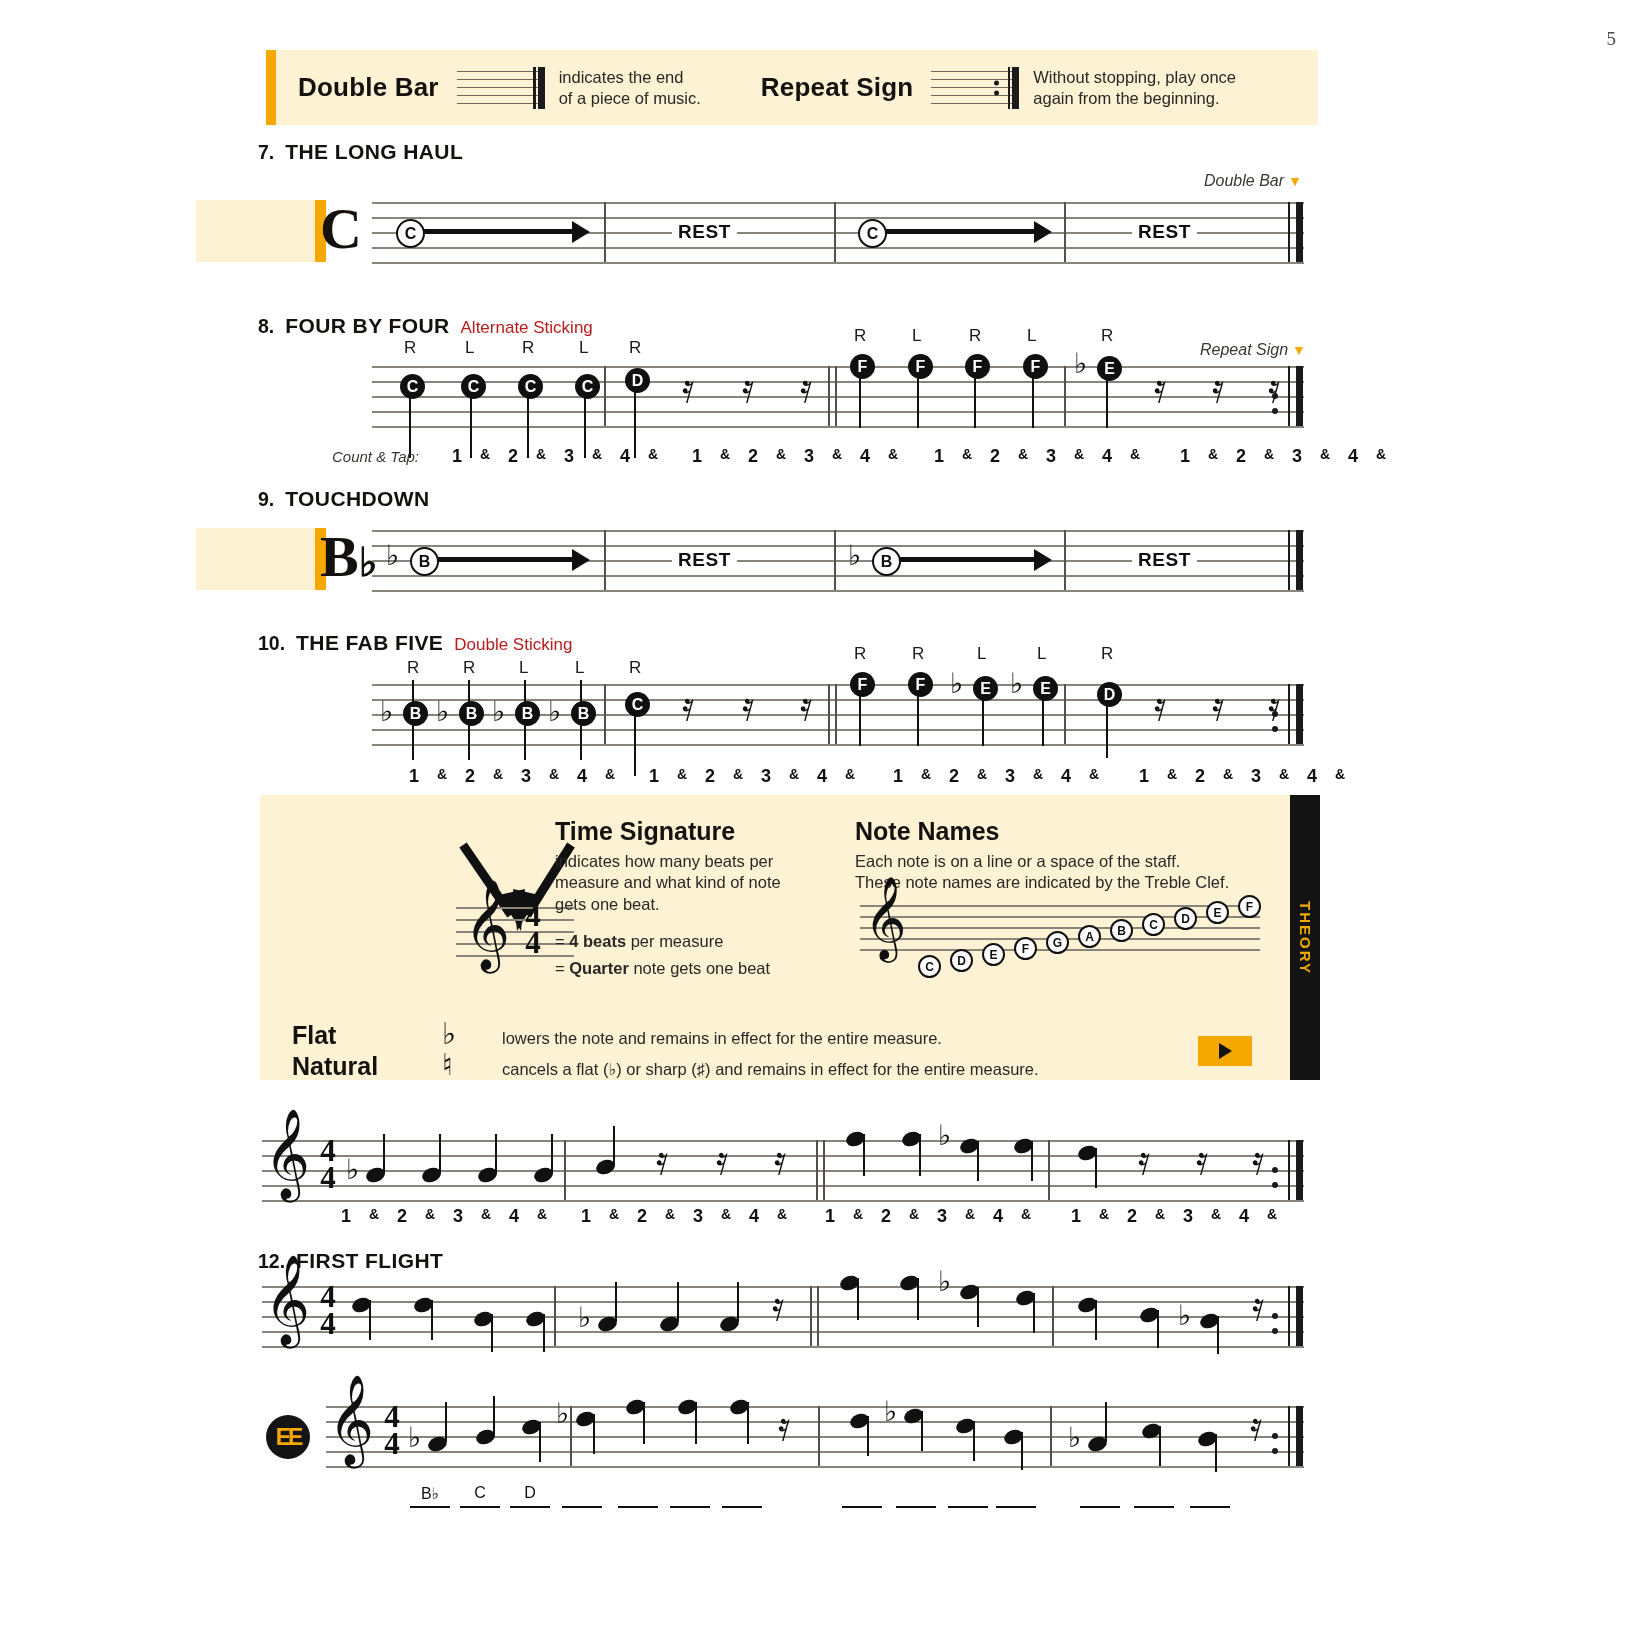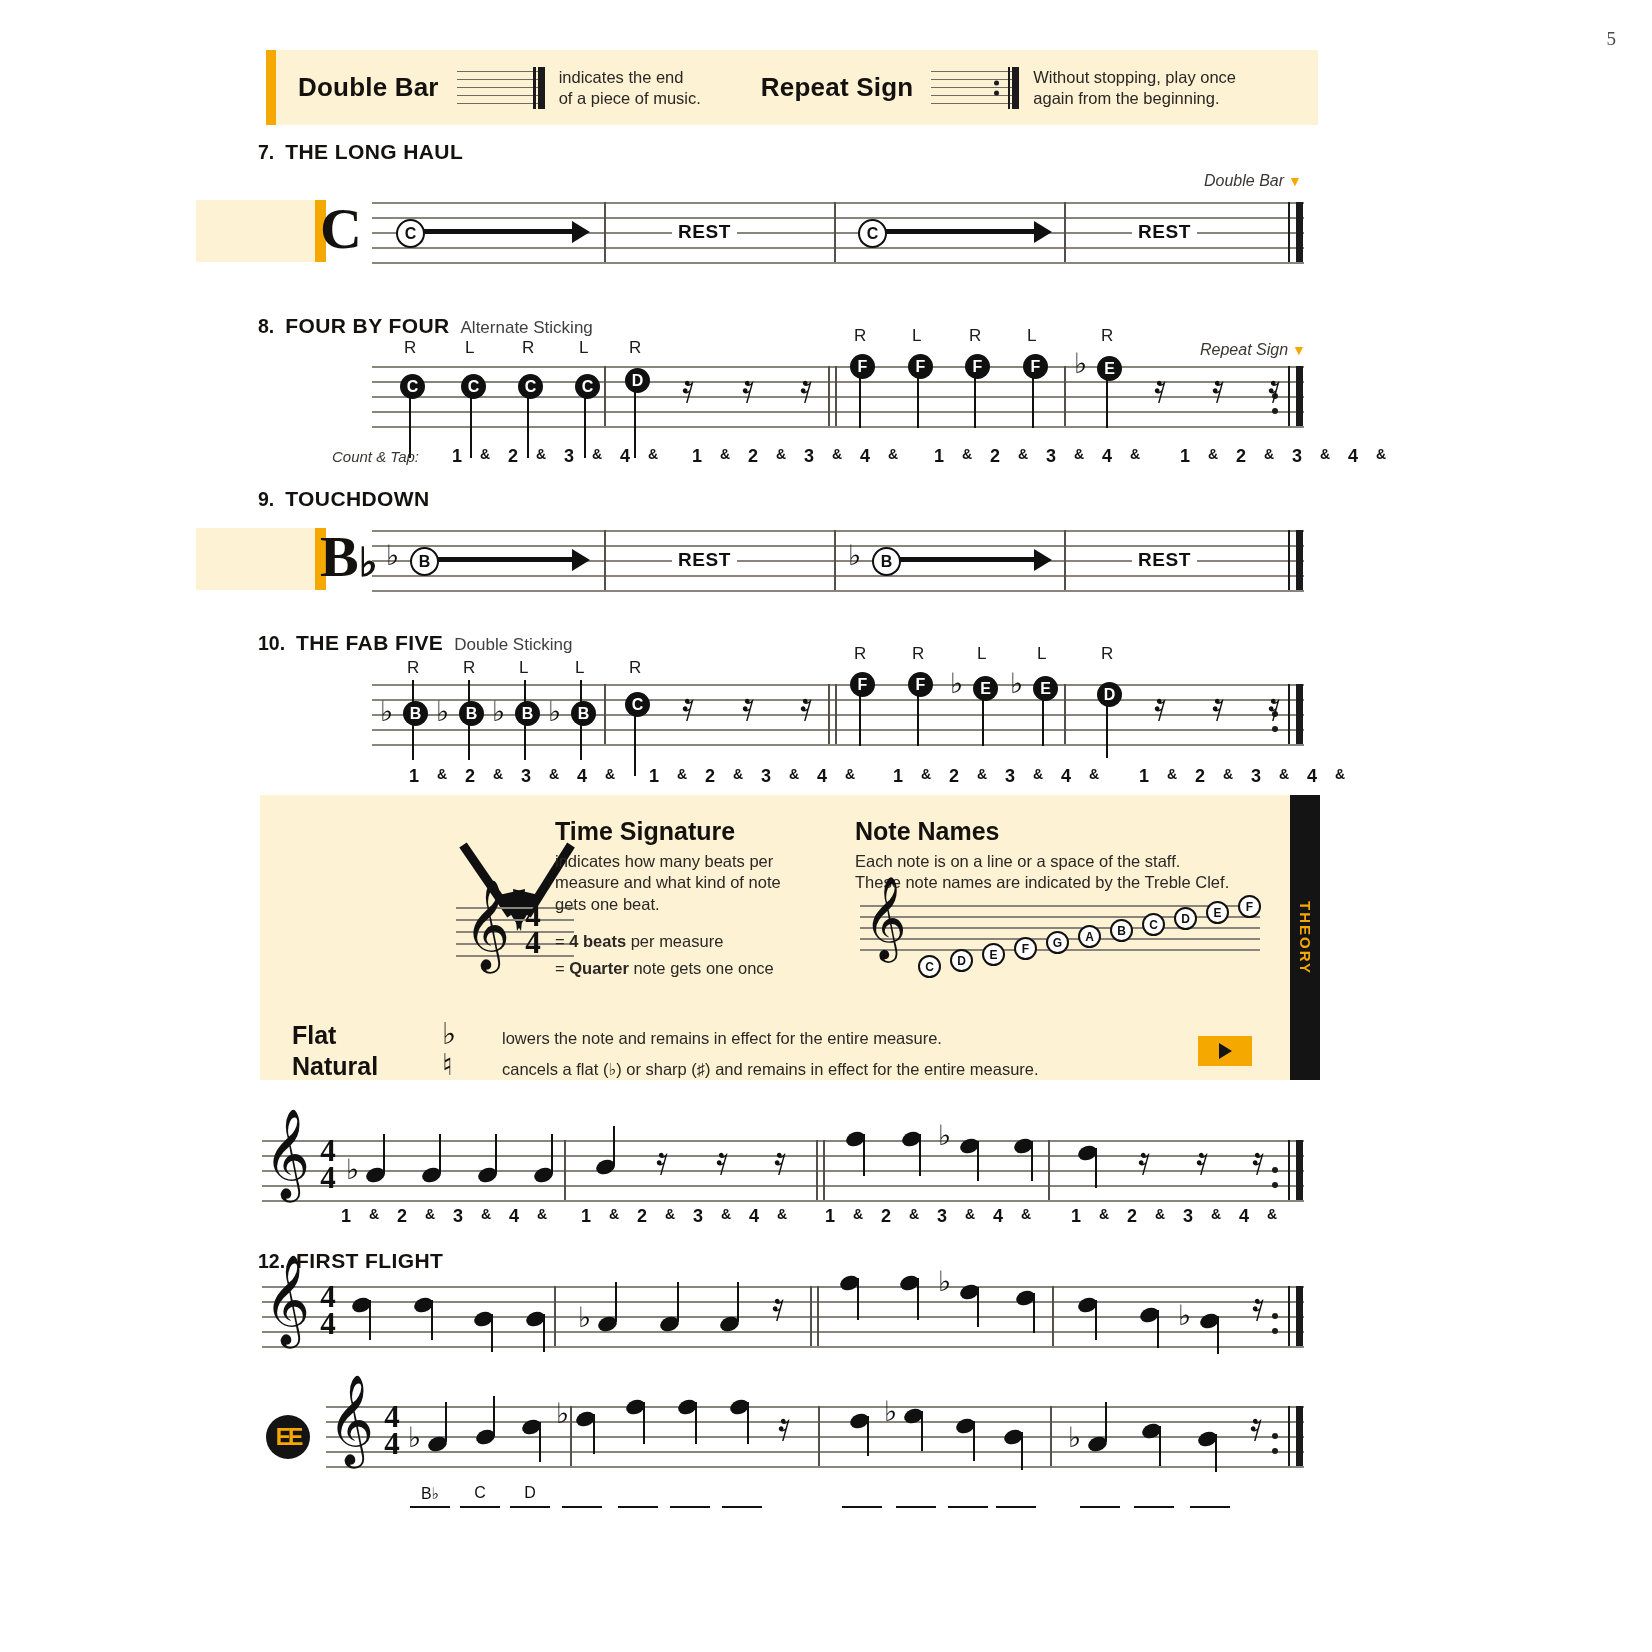--- a/index.html
+++ b/index.html
@@ -42,21 +42,21 @@
   .mini-staff .ln{position:absolute;left:0;right:0;height:1.6px;background:#6e6a62;}
   .mini-staff .thin{position:absolute;right:9px;top:0;bottom:0;width:2.5px;background:#1b1b1b;}
   .mini-staff .thick{position:absolute;right:0;top:0;bottom:0;width:7px;background:#1b1b1b;}
   .mini-staff .dots{position:absolute;right:20px;top:50%;transform:translateY(-50%);}
   .mini-staff .dots i{display:block;width:5px;height:5px;border-radius:50%;background:#1b1b1b;margin:5px 0;}
 
   
   .ex-head{position:absolute;display:flex;align-items:baseline;gap:11px;}
   .ex-num{font-weight:bold;font-size:19.5px;color:#14110f;}
   .ex-name{font-weight:bold;font-size:21px;letter-spacing:.4px;color:#14110f;}
-  .ex-sub{font-size:17px;color:#404040;font-weight:normal;}
+  .ex-sub{font-size:17px;color:#b91c1c;font-weight:normal;}
   .ex-sub-it{font-size:16.5px;color:#3a3733;font-style:italic;}
 
   
   .system{position:absolute;}
   .staffline{position:absolute;left:0;height:1.5px;background:#8a857c;}
   .barline{position:absolute;width:1.6px;background:#55504a;}
   .endbar-thin{position:absolute;width:2px;background:#1b1b1b;}
   .endbar-thick{position:absolute;width:7px;background:#1b1b1b;}
   .repeat-dots{position:absolute;}
   .repeat-dots i{display:block;width:6px;height:6px;border-radius:50%;background:#1b1b1b;margin:9px 0;}
@@ -535,21 +535,21 @@
       <div class="t-title">Time Signature</div>
       <div class="t-body" style="margin-top:5px;white-space:pre-line;">indicates how many beats per
 measure and what kind of note
 gets one beat.</div>
       <div class="t-body" style="margin-top:16px;">
         <span>=</span>
         <b>4 beats</b><span> per measure</span>
       </div>
       <div class="t-body" style="margin-top:5px;">
         <span>=</span>
-        <b>Quarter</b><span> note gets one once</span>
+        <b>Quarter</b><span> note gets one beat</span>
       </div>
     </div>
 
     <div style="position:absolute;left:595px;top:22px;width:420px;">
       <div class="t-title">Note Names</div>
       <div class="t-body" style="margin-top:5px;white-space:pre-line;">Each note is on a line or a space of the staff.
 These note names are indicated by the Treble Clef.</div>
     </div>
 
     <div style="position:absolute;left:600px;top:110px;width:400px;height:44px;">

